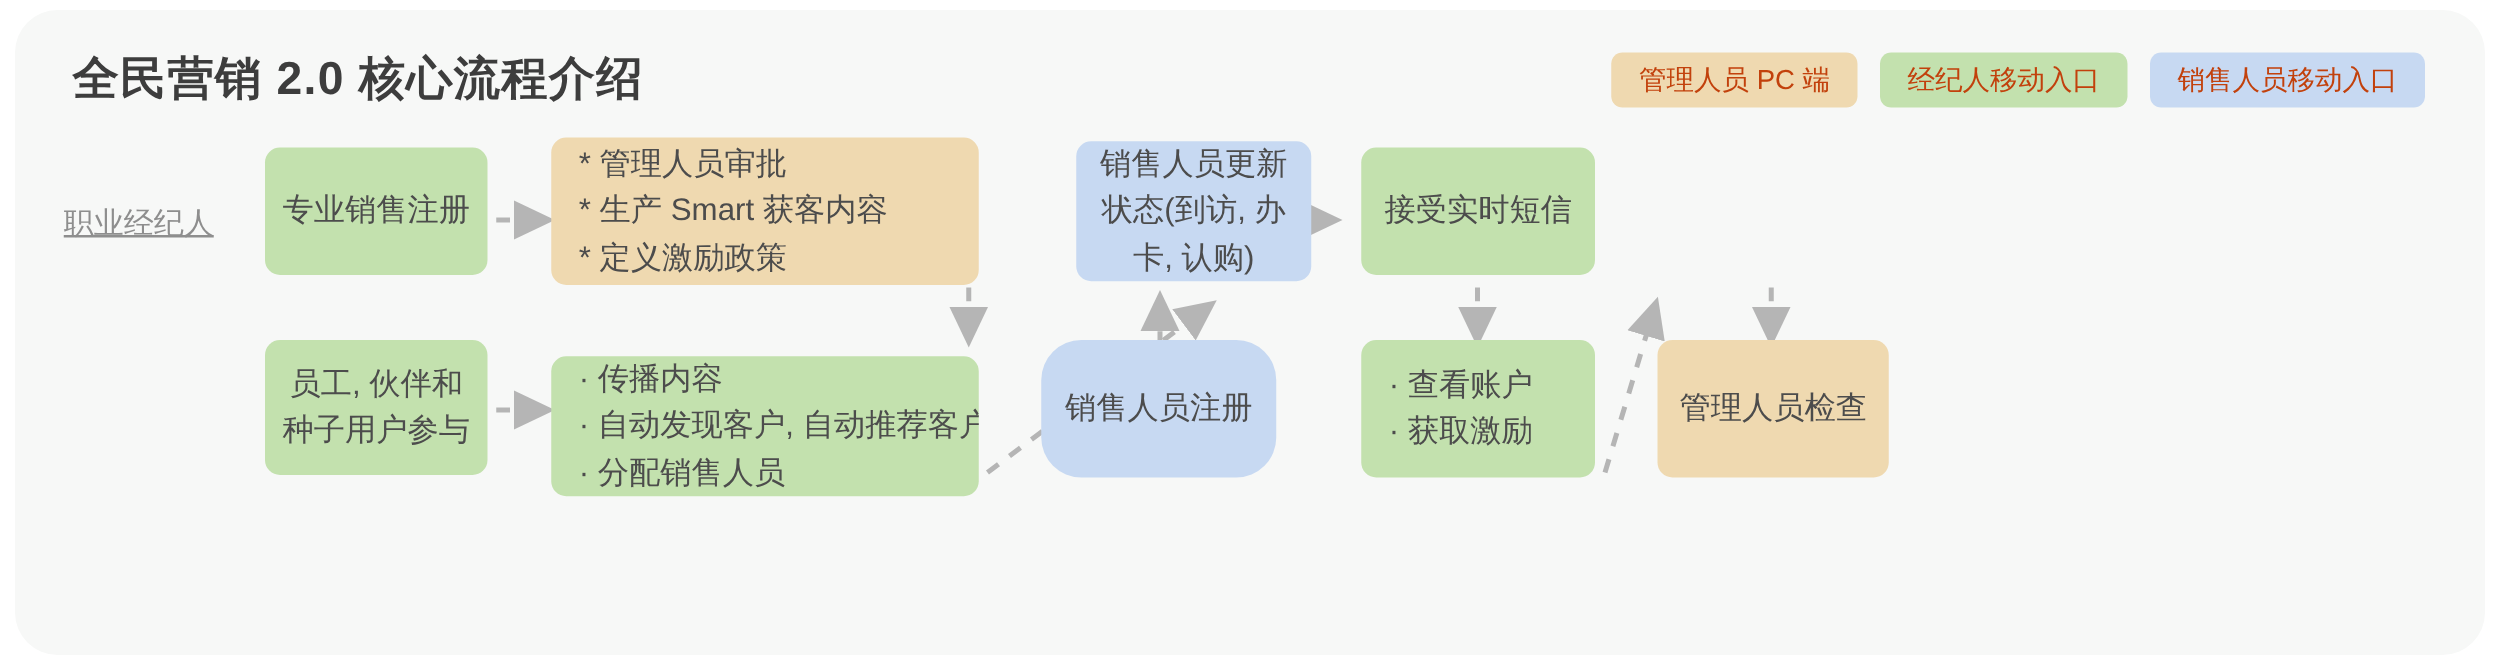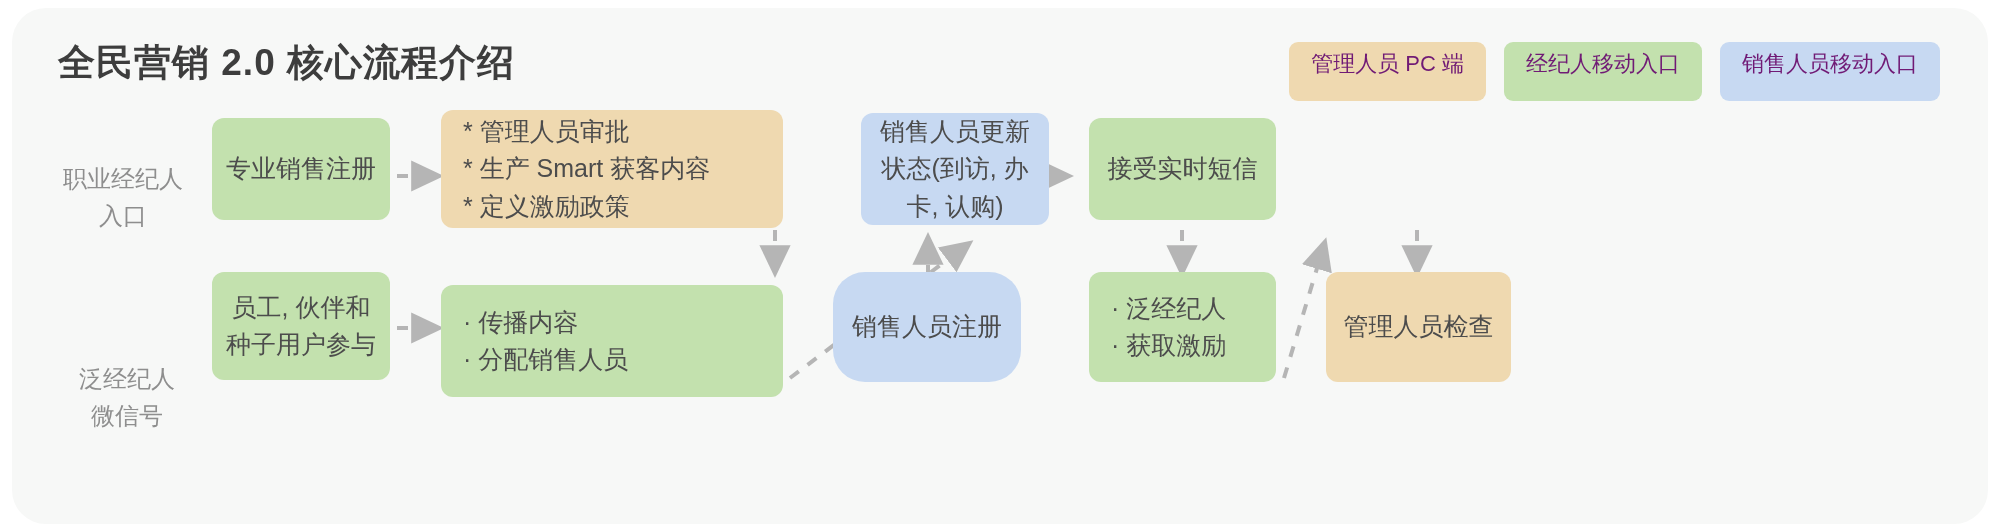--- a/index.html
+++ b/index.html
@@ -32,41 +32,41 @@
     white-space: nowrap;
     text-align: right;
   }
   #legend {
     position: absolute;
     right: 60px; top: 42px;
     display: flex;
     gap: 18px;
   }
   .legend-chip {
-    padding: 11px 22px 26px 22px;
+    padding: 11px 22px 11px 22px;
     border-radius: 9px;
     font-size: 22px;
-    color: #701a75;
+    color: #c2410c;
     white-space: nowrap;
     line-height: 1;
   }
   .chip-tan   { background: #efd9b0; }
   .chip-green { background: #c3e1ae; }
   .chip-blue  { background: #c7d9f2; }
 
   
   .row-label {
     position: absolute;
     width: 190px;
     text-align: center;
     font-size: 24px;
     line-height: 1.55;
     color: #8e8e8e;
   }
-  #row-label-0 { left: 28px; top: 160px; }
+  #row-label-0 { left: 16px; top: 160px; text-decoration: underline; }
   #row-label-1 { left: 32px; top: 360px; }
 
   
   .node {
     position: absolute;
     border-radius: 12px;
     display: flex;
     flex-direction: column;
     justify-content: center;
     color: #4c4c4c;
@@ -93,25 +93,20 @@
   <div id="title">全民营销 2.0 核心流程介绍</div>
 
   <div id="legend">
     <div class="legend-chip chip-tan">管理人员 PC 端</div>
     <div class="legend-chip chip-green">经纪人移动入口</div>
     <div class="legend-chip chip-blue">销售人员移动入口</div>
   </div>
 
   <div class="row-label" id="row-label-0">
     <div>职业经纪人</div>
-    <div>入口</div>
-  </div>
-  <div class="row-label" id="row-label-1">
-    <div>泛经纪人</div>
-    <div>微信号</div>
   </div>
 
   <svg id="wires" viewBox="0 0 1976 516" width="1976" height="516" style="left:12px; top:8px;">
     <defs>
       <marker id="ah" markerWidth="9" markerHeight="9" refX="6.2" refY="4.5" orient="auto">
         <path d="M0,0.6 L8.2,4.5 L0,8.4 Z" fill="#b5b5b5"></path>
       </marker>
     </defs>
     <g stroke="#b5b5b5" stroke-width="4" stroke-dasharray="11 11" fill="none" marker-end="url(#ah)">
       <line x1="385" y1="168" x2="424" y2="168"></line>
@@ -147,28 +142,29 @@
   </div>
 
 
   <div class="node center fill-green" style="left:212px; top:272px; width:178px; height:108px;">
     <div class="line">员工, 伙伴和</div>
     <div class="line">种子用户参与</div>
   </div>
 
   <div class="node listbox fill-green" style="left:441px; top:285px; width:342px; height:112px;">
     <div class="line">· 传播内容</div>
+    <div class="line">· 自动发现客户, 自动推荐客户</div>
     <div class="line">· 分配销售人员</div>
   </div>
 
   <div class="node center fill-blue" style="left:833px; top:272px; width:188px; height:110px;border-radius:32px;">
     <div class="line">销售人员注册</div>
   </div>
 
   <div class="node listbox fill-green" style="left:1089px; top:272px; width:187px; height:110px;">
-    <div class="line">· 泛经纪人</div>
+    <div class="line">· 查看账户</div>
     <div class="line">· 获取激励</div>
   </div>
 
   <div class="node center fill-tan" style="left:1326px; top:272px; width:185px; height:110px;">
     <div class="line">管理人员检查</div>
   </div>
 </div>
 
 </body></html>

